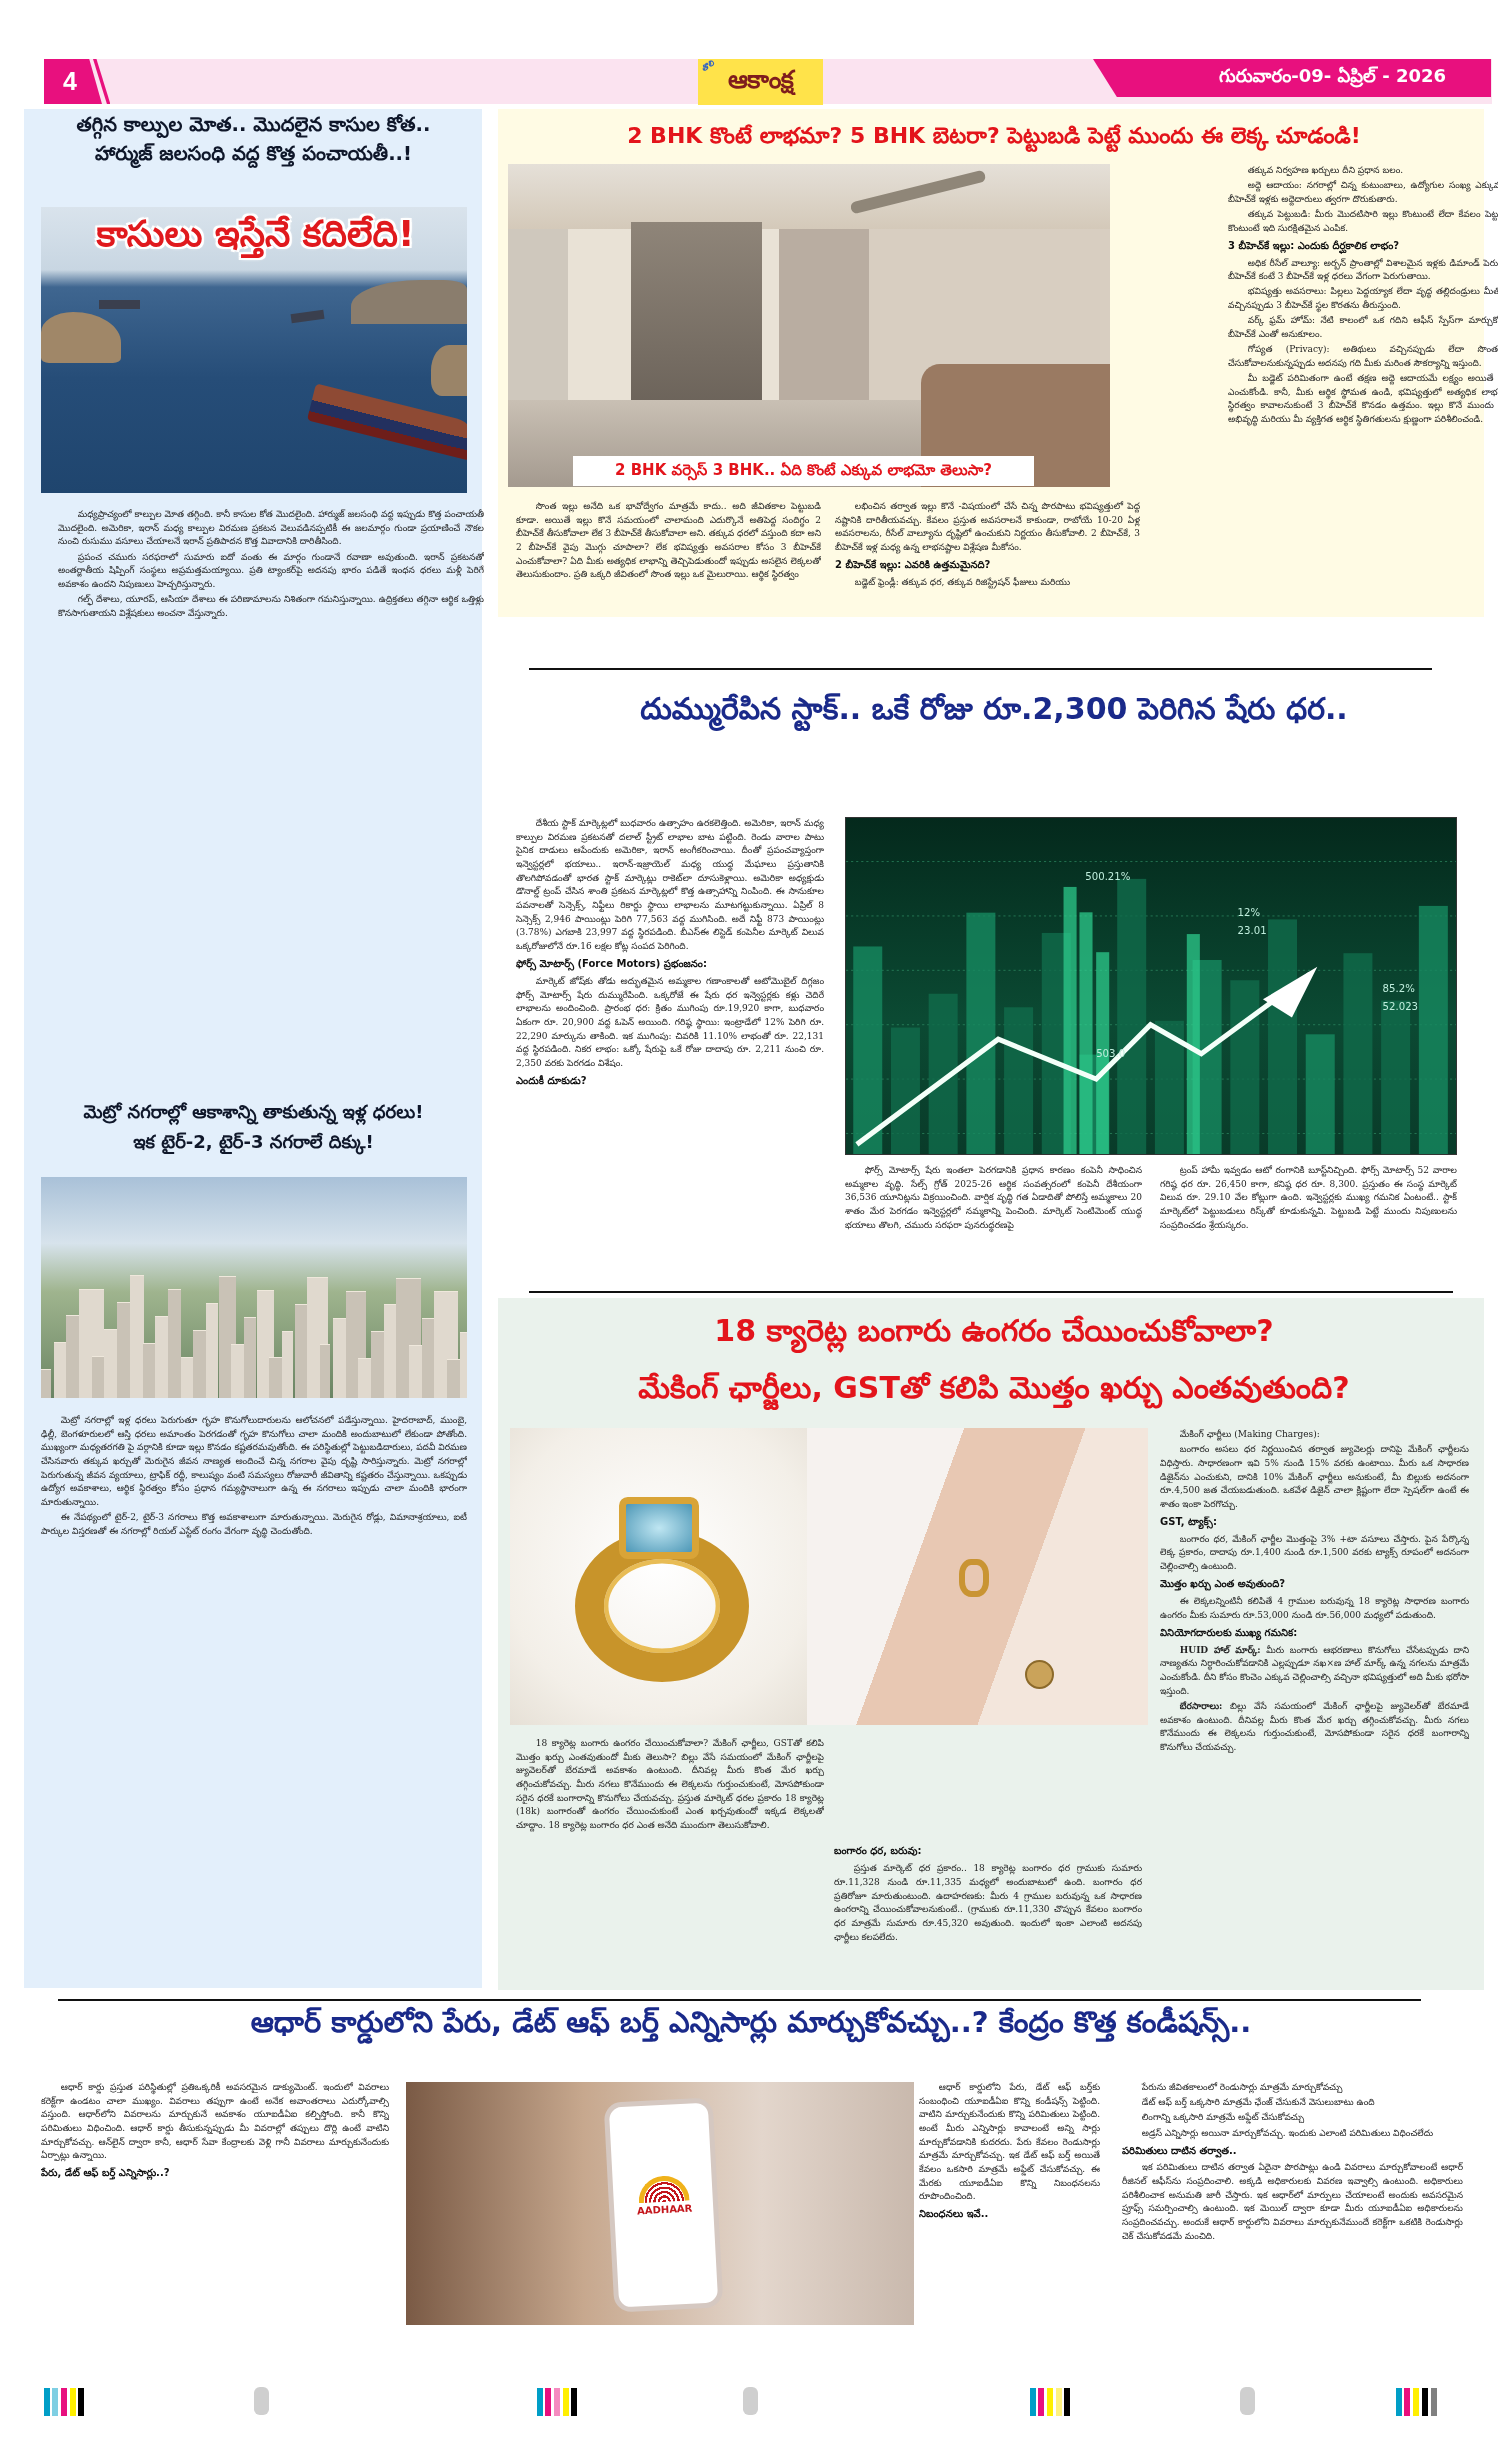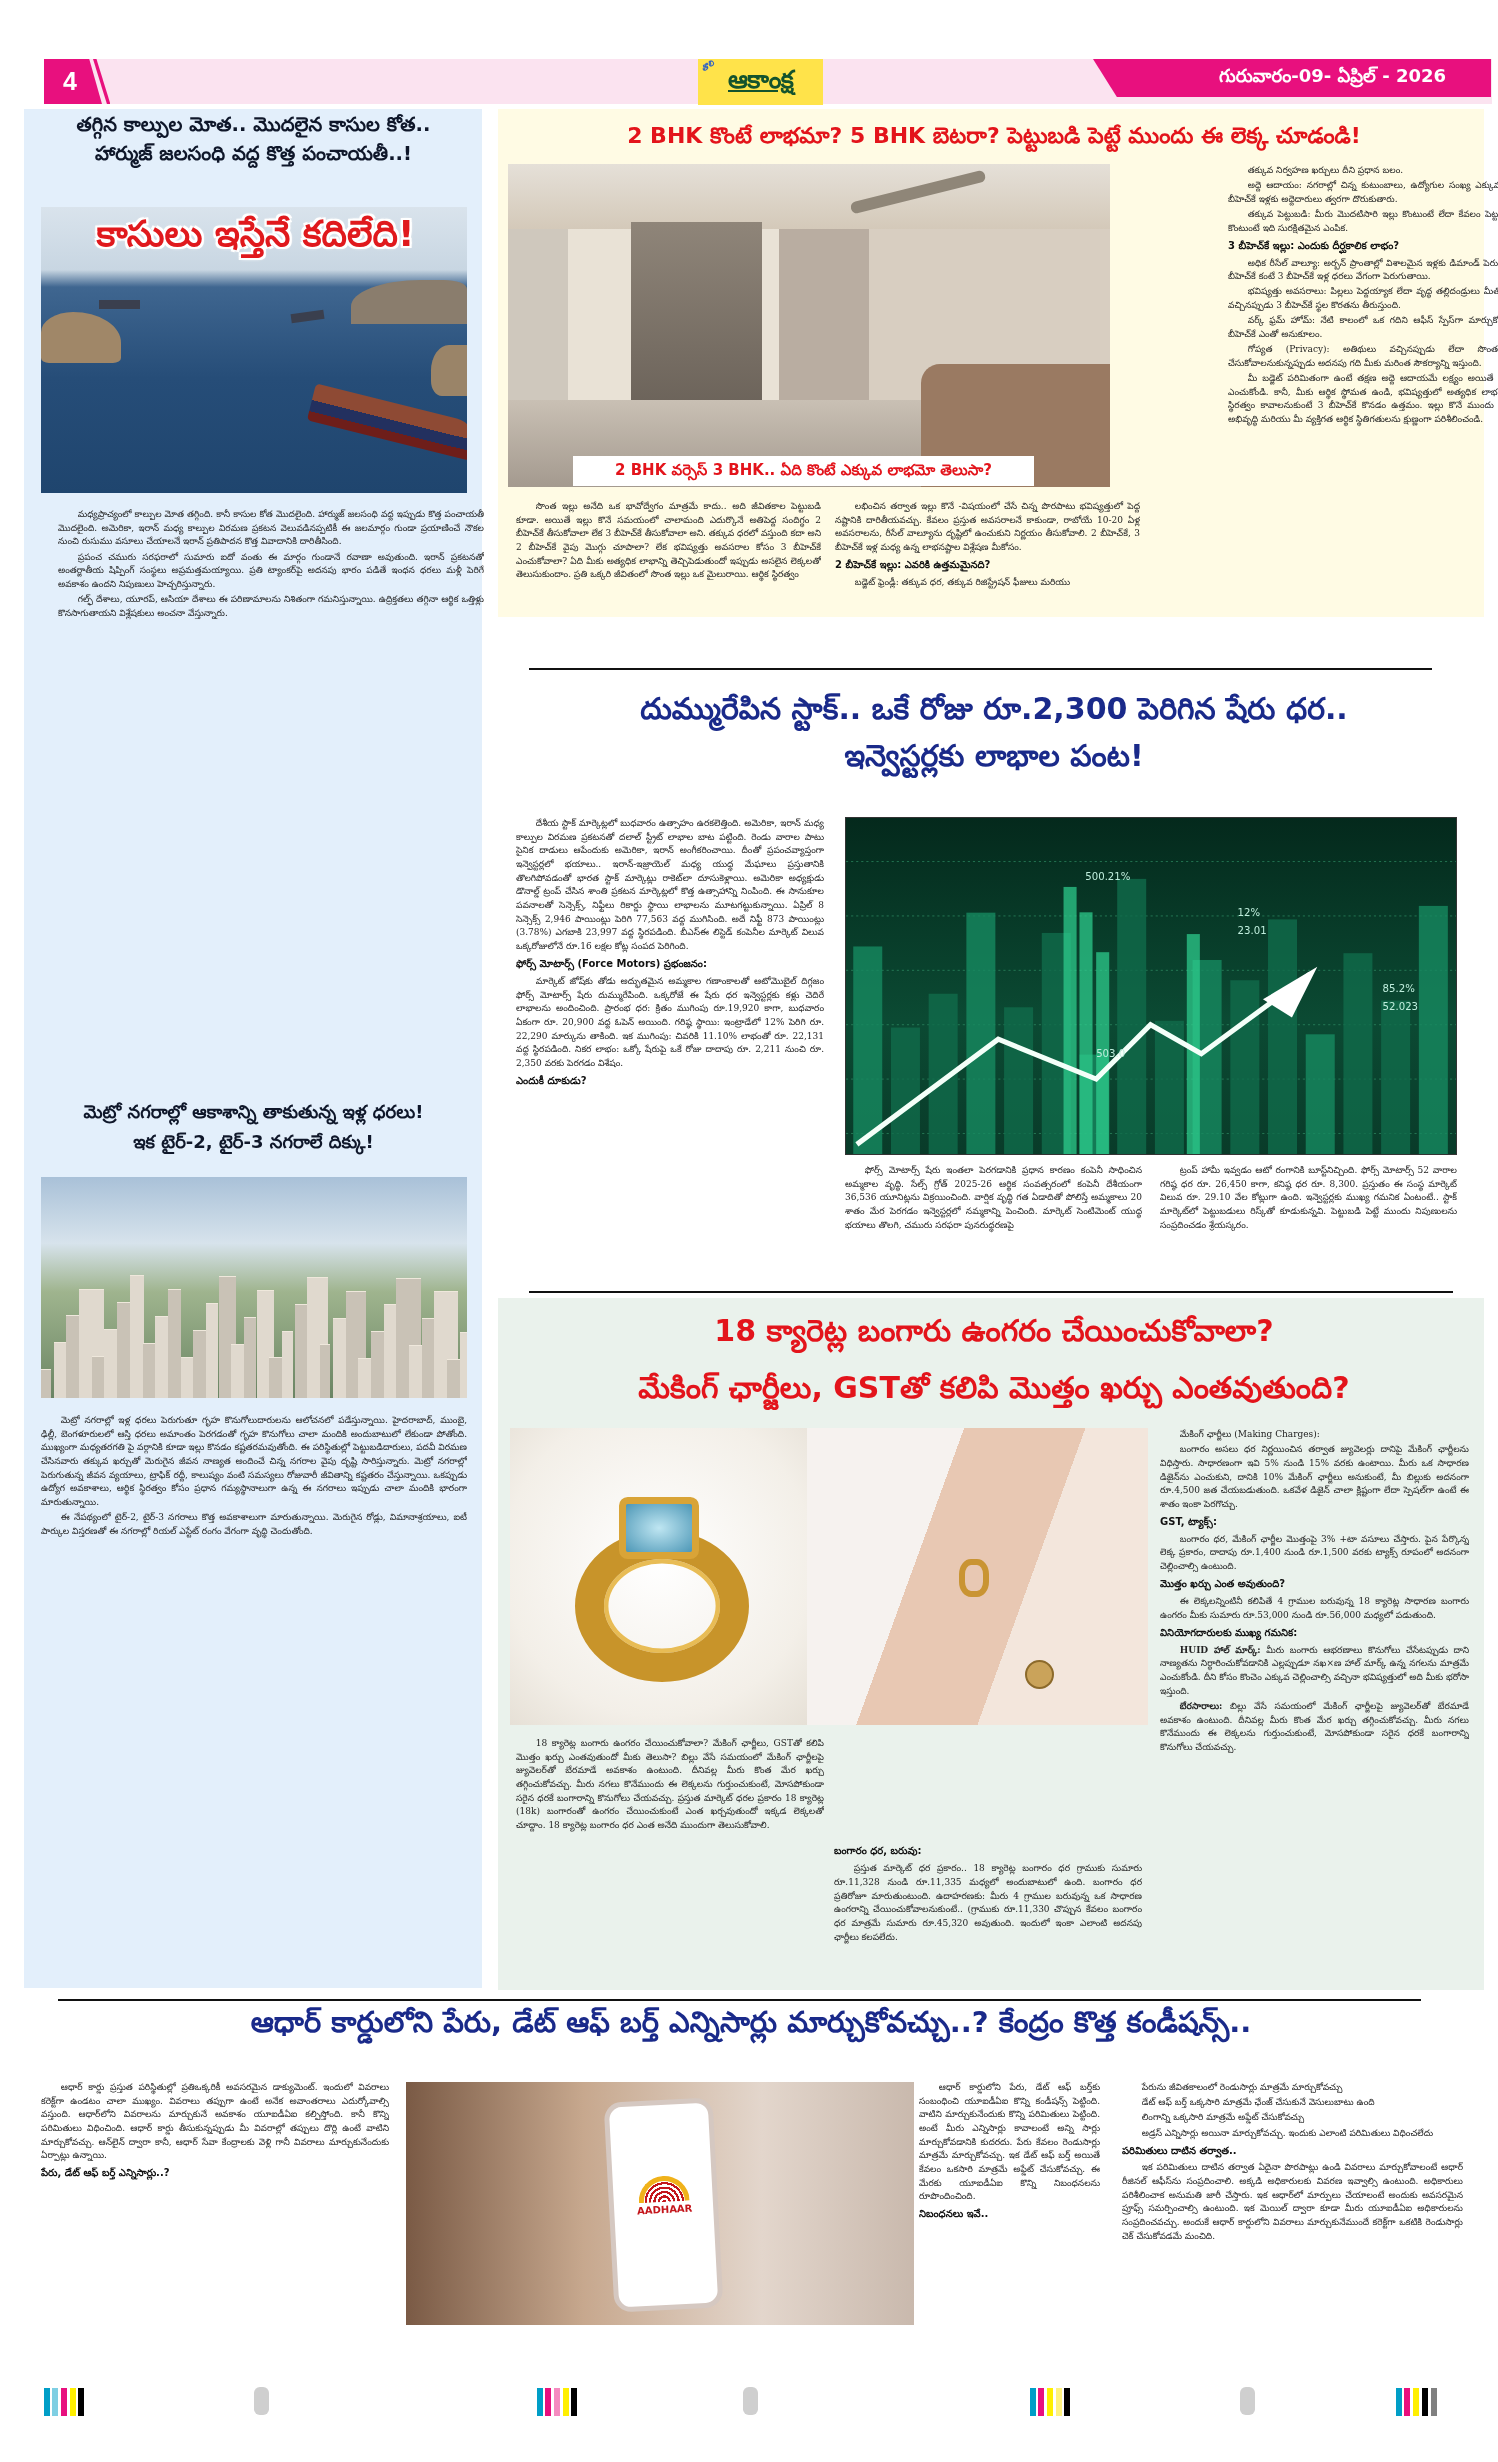--- a/index.html
+++ b/index.html
@@ -9,21 +9,21 @@
 
   
   .hdr-band { left: 44px; top: 59px; width: 1448px; height: 45px; background: #fbe3f0; }
   .page-no { left: 44px; top: 59px; width: 58px; height: 45px; background: #e8107e;
     color: #fff; font: bold 25px "Liberation Sans", sans-serif; display:flex; align-items:center; padding-left:19px;
     clip-path: polygon(0 0, 78% 0, 100% 100%, 0 100%); }
   .page-no-stripe { left: 93px; top: 59px; width: 17.4px; height: 45px; background: #e8107e;
     clip-path: polygon(0 0, 20% 0, 100% 100%, 80% 100%); }
   .logo { left: 698px; top: 59px; width: 125px; height: 46px; background: #ffe34a;
     display:flex; align-items:center; justify-content:center; }
-  .logo-main { color: #14532d; font: bold 25px "DejaVu Sans", sans-serif; letter-spacing:-0.7px;text-decoration:underline; }
+  .logo-main { color: #7f1d1d; font: bold 25px "DejaVu Sans", sans-serif; letter-spacing:-0.7px; }
   .logo-pre { position:absolute; left:4.4px; top:1.5px; color:#2a5ec8; font:bold 8px "DejaVu Sans", sans-serif; transform: rotate(-35deg); }
   .date-box { left: 1093px; top: 59px; width: 398px; height: 38px; background: #e8107e; color:#fff;
     font: bold 18px "DejaVu Sans", sans-serif; display:flex; align-items:center; justify-content:flex-end; padding-right:45px;
     clip-path: polygon(0 0, 100% 0, 100% 100%, 6% 100%); }
 
   
   .left-col { left: 24px; top: 109px; width: 458px; height: 1879px; background: #e3effb; }
   .hl-black { font: bold 19.6px "DejaVu Sans", sans-serif; color: #0f172a; text-align: center; line-height: 1.5; }
   .body-text { font: 9px/1.52 "DejaVu Serif", serif; color: #222; text-align: justify; }
   .body-text p { text-indent: 2.2em; margin-bottom: 1.5px; }
@@ -186,21 +186,20 @@
   <p>అధిక రీసేల్ వాల్యూ: అర్బన్ ప్రాంతాల్లో విశాలమైన ఇళ్లకు డిమాండ్ పెరుగుతోంది. 2 బీహెచ్‌కే కంటే 3 బీహెచ్‌కే ఇళ్ల ధరలు వేగంగా పెరుగుతాయి.</p>
   <p>భవిష్యత్తు అవసరాలు: పిల్లలు పెద్దయ్యాక లేదా వృద్ధ తల్లిదండ్రులు మీతో ఉండాల్సి వచ్చినప్పుడు 3 బీహెచ్‌కే స్థల కొరతను తీరుస్తుంది.</p>
   <p>వర్క్ ఫ్రమ్ హోమ్: నేటి కాలంలో ఒక గదిని ఆఫీస్ స్పేస్‌గా మార్చుకోవడానికి 3 బీహెచ్‌కే ఎంతో అనుకూలం.</p>
   <p>గోప్యత (Privacy): అతిథులు వచ్చినప్పుడు లేదా సొంతంగా పని చేసుకోవాలనుకున్నప్పుడు అదనపు గది మీకు మరింత సౌకర్యాన్ని ఇస్తుంది.</p>
   <p>మీ బడ్జెట్ పరిమితంగా ఉంటే తక్షణ అద్దె ఆదాయమే లక్ష్యం అయితే 2 బీహెచ్‌కే ఎంచుకోండి. కానీ, మీకు ఆర్థిక స్థోమత ఉండి, భవిష్యత్తులో అత్యధిక లాభం మరియు స్థిరత్వం కావాలనుకుంటే 3 బీహెచ్‌కే కొనడం ఉత్తమం. ఇల్లు కొనే ముందు ఆ ప్రాంతం అభివృద్ధి మరియు మీ వ్యక్తిగత ఆర్థిక స్థితిగతులను క్షుణ్ణంగా పరిశీలించండి.</p>
 </div>
 
 <div class="abs rule" style="left:529px;top:668px;width:903px;"></div>
 <div class="abs stock-hl">
   <div>దుమ్మురేపిన స్టాక్.. ఒకే రోజు రూ.2,300 పెరిగిన షేరు ధర..</div>
-  <div>ఇన్వెస్టర్లకు లాభాల పంట!</div>
 </div>
 <div class="abs body-text" style="left:516px;top:817px;width:308px;height:435px;overflow:hidden;">
   <p>దేశీయ స్టాక్ మార్కెట్లలో బుధవారం ఉత్సాహం ఉరకలెత్తింది. అమెరికా, ఇరాన్ మధ్య కాల్పుల విరమణ ప్రకటనతో దలాల్ స్ట్రీట్ లాభాల బాట పట్టింది. రెండు వారాల పాటు సైనిక దాడులు ఆపేందుకు అమెరికా, ఇరాన్ అంగీకరించాయి. దీంతో ప్రపంచవ్యాప్తంగా ఇన్వెస్టర్లలో భయాలు.. ఇరాన్-ఇజ్రాయెల్ మధ్య యుద్ధ మేఘాలు ప్రస్తుతానికి తొలగిపోవడంతో భారత స్టాక్ మార్కెట్లు రాకెట్‌లా దూసుకెళ్లాయి. అమెరికా అధ్యక్షుడు డొనాల్డ్ ట్రంప్ చేసిన శాంతి ప్రకటన మార్కెట్లలో కొత్త ఉత్సాహాన్ని నింపింది. ఈ సానుకూల పవనాలతో సెన్సెక్స్, నిఫ్టీలు రికార్డు స్థాయి లాభాలను మూటగట్టుకున్నాయి. ఏప్రిల్ 8 సెన్సెక్స్ 2,946 పాయింట్లు పెరిగి 77,563 వద్ద ముగిసింది. అదే నిఫ్టీ 873 పాయింట్లు (3.78%) ఎగబాకి 23,997 వద్ద స్థిరపడింది. బీఎస్‌ఈ లిస్టెడ్ కంపెనీల మార్కెట్ విలువ ఒక్కరోజులోనే రూ.16 లక్షల కోట్ల సంపద పెరిగింది.</p>
   <div class="sub">ఫోర్స్ మోటార్స్ (Force Motors) ప్రభంజనం:</div>
   <p>మార్కెట్ జోష్‌కు తోడు అద్భుతమైన అమ్మకాల గణాంకాలతో ఆటోమొబైల్ దిగ్గజం ఫోర్స్ మోటార్స్ షేరు దుమ్మురేపింది. ఒక్కరోజే ఈ షేరు ధర ఇన్వెస్టర్లకు కళ్లు చెదిరే లాభాలను అందించింది. ప్రారంభ ధర: క్రితం ముగింపు రూ.19,920 కాగా, బుధవారం ఏకంగా రూ. 20,900 వద్ద ఓపెన్ అయింది. గరిష్ఠ స్థాయి: ఇంట్రాడేలో 12% పెరిగి రూ. 22,290 మార్కును తాకింది. ఇక ముగింపు: చివరికి 11.10% లాభంతో రూ. 22,131 వద్ద స్థిరపడింది. నికర లాభం: ఒక్కో షేరుపై ఒకే రోజు దాదాపు రూ. 2,211 నుంచి రూ. 2,350 వరకు పెరగడం విశేషం.</p>
   <div class="sub">ఎందుకీ దూకుడు?</div>
 </div>
 <div class="abs chart-img">
   <svg id="stock-svg" width="612" height="338" viewBox="0 0 844 466">
       <line x1="0" x2="844" y1="60" y2="60" stroke="#2e8a63" stroke-dasharray="3 4" stroke-width="1"></line>

